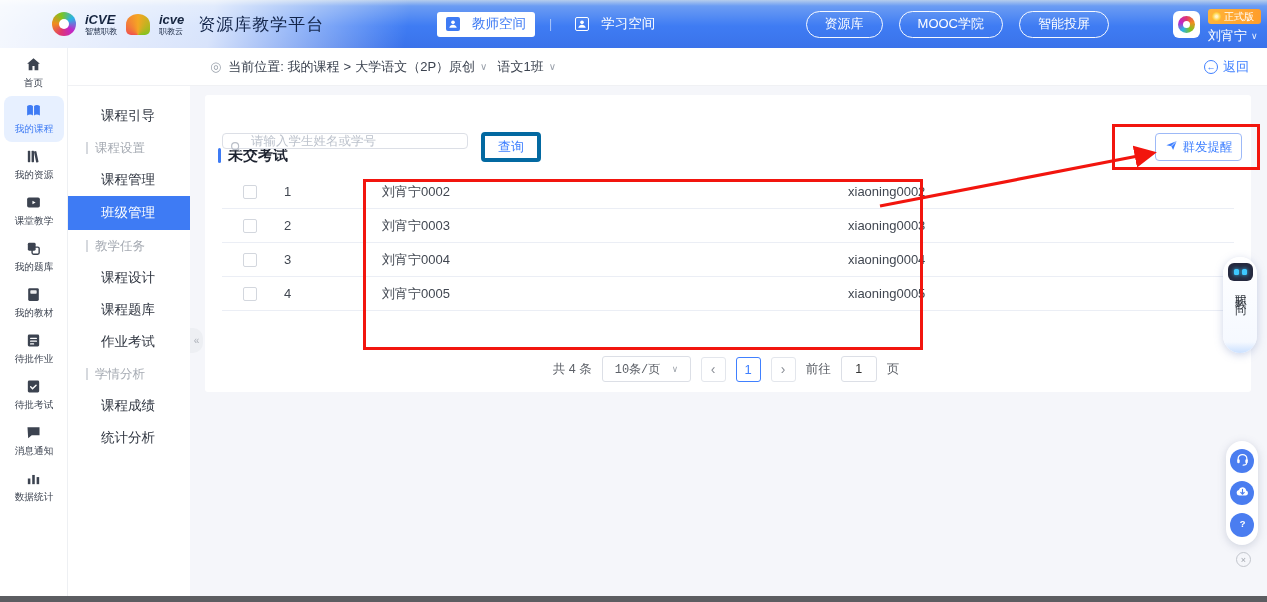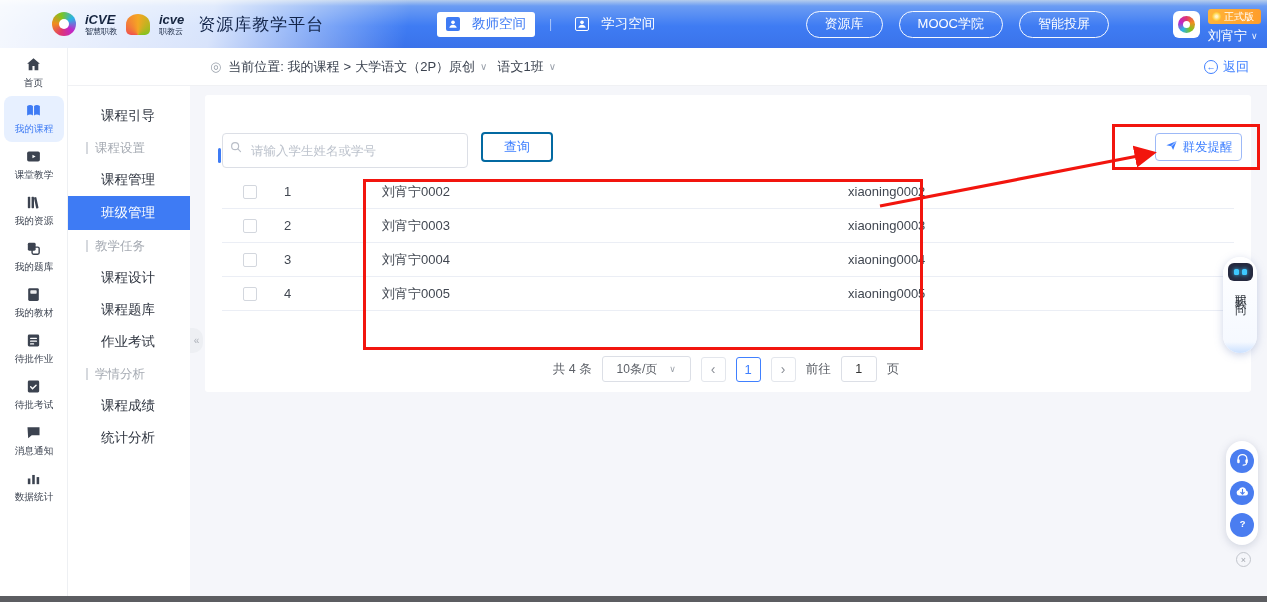--- a/index.html
+++ b/index.html
@@ -61,39 +61,39 @@
 .secbar{display:none;}
 .side-row.section .secbar{display:inline-block;width:2px;height:12px;background:#d6d9de;margin-right:7px;}
 .side-row.active{background:#3e7bf4;color:#fff;height:34px;}
 .collapse-tab{position:absolute;left:190px;top:328px;width:13px;height:25px;background:#edeff3;border-radius:0 10px 10px 0;color:#abb0b8;font-size:10px;display:flex;align-items:center;justify-content:center;z-index:7;cursor:pointer;}
 
 
 .card{position:absolute;left:205px;top:95px;width:1046px;height:297px;background:#fff;border-radius:3px;z-index:4;}
 .sec-title{position:absolute;left:13px;top:11px;display:flex;align-items:center;gap:7px;}
 .tbar{width:3px;height:15px;background:#3e7bf4;border-radius:2px;}
 .sec-title span{font-size:15px;font-weight:bold;color:#1d2330;margin-top:40px;}
-.search-input{position:absolute;left:17px;top:38px;width:246px;height:35px;border:1px solid #dcdfe6;border-radius:4px;padding:0 8px 0 28px;font-size:12.5px;color:#333;outline:none;background:#fff;}
+.search-input{position:absolute;left:17px;top:38px;width:246px;height:16px;border:1px solid #dcdfe6;border-radius:4px;padding:0 8px 0 28px;font-size:12.5px;color:#333;outline:none;background:#fff;}
 .search-input::placeholder{color:#bcc2cc;}
 .mag{position:absolute;left:24px;top:45px;pointer-events:none;}
-.query-btn{position:absolute;left:276px;top:37px;width:72px;height:30px;background:#fff;border:2px solid #0369a1;border-radius:4px;color:#4080ff;font-size:13px;cursor:pointer;}
+.query-btn{position:absolute;left:276px;top:37px;width:60px;height:30px;background:#fff;border:4px solid #0369a1;border-radius:4px;color:#4080ff;font-size:13px;cursor:pointer;}
 .remind-btn{position:absolute;left:950px;top:38px;width:87px;height:28px;background:#fff;border:1px solid #9db9f7;border-radius:4px;color:#4080ff;font-size:12.5px;display:flex;align-items:center;justify-content:center;gap:5px;cursor:pointer;}
 .table{position:absolute;left:17px;top:80px;width:1012px;font-size:13px;}
 .thead,.trow{display:grid;grid-template-columns:56px 80px 490px 1fr;align-items:center;border-bottom:1px solid #ebeef5;}
 .thead{height:36px;background:#f7f8fa;color:#32373f;font-weight:bold;}
 .trow{height:34px;color:#414751;}
 .cb{width:14px;height:14px;border:1px solid #d3d7de;border-radius:2px;background:#fff;justify-self:center;cursor:pointer;}
 .c-no{padding-left:6px;}
 .c-name{padding-left:24px;}
 .hdr-id{display:flex;align-items:center;}
 .sort{display:inline-flex;flex-direction:column;margin-left:5px;cursor:pointer;}
 .sort i{width:0;height:0;border-left:4px solid transparent;border-right:4px solid transparent;display:block;}
 .sort .up{border-bottom:5px solid #c0c4cc;margin-bottom:2px;}
 .sort .dn{border-top:5px solid #c0c4cc;}
 .pagination{position:absolute;left:0;right:4px;top:261px;display:flex;justify-content:center;align-items:center;gap:10px;font-size:12.5px;color:#5d6168;}
-.pg-size{width:89px;height:26px;border:1px solid #dcdfe6;border-radius:3px;display:flex;align-items:center;justify-content:center;gap:12px;font-size:12px;cursor:pointer;background:#fff;}
+.pg-size{width:89px;height:26px;border:1px solid #dcdfe6;border-radius:3px;display:flex;align-items:center;justify-content:center;gap:12px;font-size:12px;cursor:pointer;background:#fff;font-family:Liberation Mono, monospace;}
 .sel-caret{font-size:9px;color:#9aa0a8;}
 .pg-btn{width:25px;height:25px;border-radius:3px;background:#fff;border:1px solid #e3e6ec;color:#8a8e96;display:flex;align-items:center;justify-content:center;font-size:14px;cursor:pointer;}
 .pg-cur{width:25px;height:25px;border-radius:3px;border:1px solid #4080ff;color:#4080ff;background:#fff;display:flex;align-items:center;justify-content:center;font-size:13px;cursor:pointer;}
 .goto-input{width:36px;height:26px;border:1px solid #dcdfe6;border-radius:3px;text-align:center;font-size:12.5px;color:#333;outline:none;}
 
 
 .anno-rect1{position:absolute;left:363px;top:179px;width:560px;height:171px;border:3px solid #f2150e;z-index:40;pointer-events:none;}
 .anno-rect2{position:absolute;left:1112px;top:124px;width:148px;height:46px;border:3px solid #f2150e;z-index:40;pointer-events:none;}
 .anno-arrow{position:absolute;left:0;top:0;width:1267px;height:602px;z-index:41;pointer-events:none;}
 
@@ -208,36 +208,36 @@
         <svg viewBox="0 0 24 24" width="17" height="17">
           <path fill="currentColor" d="M3 5.5C5.8 4 9 4 11.2 5.6V19C9 17.4 5.8 17.4 3 19zM21 5.5C18.2 4 15 4 12.8 5.6V19c2.2-1.6 5.4-1.6 8.2 0z"></path>
         </svg>
       </span>
       <span class="rlabel">我的课程</span>
     </div>
 
     <div class="rail-item">
       <span class="ric">
         <svg viewBox="0 0 24 24" width="17" height="17">
-          <rect x="3" y="5" width="18" height="14" rx="2.5" fill="currentColor"></rect>
-          <path d="M10.5 9.5v5l4.5-2.5z" fill="#fff"></path>
-        </svg>
-      </span>
-      <span class="rlabel">课堂教学</span>
-    </div>
-
-    <div class="rail-item">
-      <span class="ric">
-        <svg viewBox="0 0 24 24" width="17" height="17">
           <rect x="4" y="4" width="3.4" height="16" rx="1" fill="currentColor"></rect>
           <rect x="9.3" y="4" width="3.4" height="16" rx="1" fill="currentColor"></rect>
           <rect x="14.2" y="4.4" width="3.4" height="16" rx="1" transform="rotate(-12 15.9 12.4)" fill="currentColor"></rect>
         </svg>
       </span>
       <span class="rlabel">我的资源</span>
+    </div>
+
+    <div class="rail-item">
+      <span class="ric">
+        <svg viewBox="0 0 24 24" width="17" height="17">
+          <rect x="3" y="5" width="18" height="14" rx="2.5" fill="currentColor"></rect>
+          <path d="M10.5 9.5v5l4.5-2.5z" fill="#fff"></path>
+        </svg>
+      </span>
+      <span class="rlabel">课堂教学</span>
     </div>
 
     <div class="rail-item">
       <span class="ric">
         <svg viewBox="0 0 24 24" width="17" height="17">
           <rect x="4" y="4" width="11" height="11" rx="2" fill="currentColor"></rect>
           <rect x="10" y="10" width="10" height="10" rx="2" fill="none" stroke="currentColor" stroke-width="2"></rect>
         </svg>
       </span>
       <span class="rlabel">我的题库</span>

